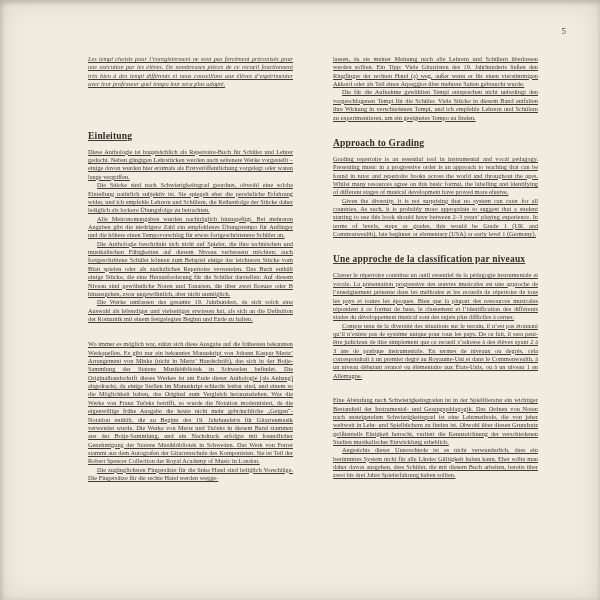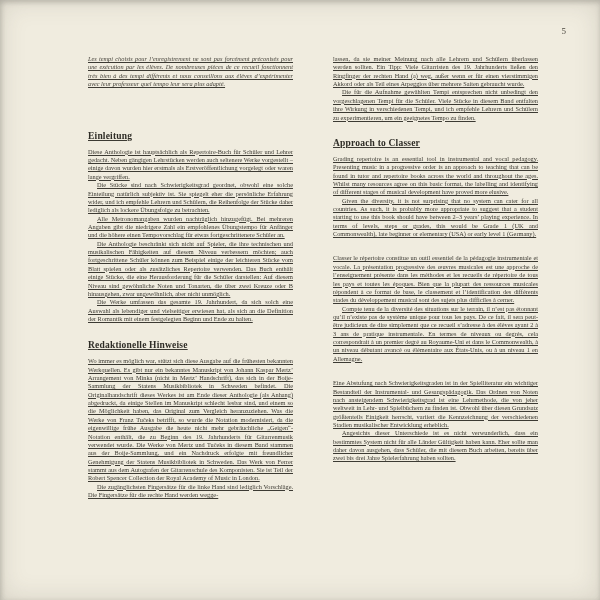--- a/index.html
+++ b/index.html
@@ -63,40 +63,40 @@
       <div class="section">
         <h2 class="h">Einleitung</h2>
         <p class="para">Diese Anthologie ist hauptsächlich als Repertoire-Buch für Schüler und Lehrer gedacht. Neben gängigen Lehrstücken werden auch seltenere Werke vorgestellt – einige davon wurden hier erstmals als Erstveröffentlichung vorgelegt oder waren lange vergriffen.</p>
         <p class="para">Die Stücke sind nach Schwierigkeitsgrad geordnet, obwohl eine solche Einteilung natürlich subjektiv ist. Sie spiegelt eher die persönliche Erfahrung wider, und ich empfehle Lehrern und Schülern, die Reihenfolge der Stücke daher lediglich als lockere Übungsfolge zu betrachten.</p>
         <p class="para">Alle Metronomangaben wurden nachträglich hinzugefügt. Bei mehreren Angaben gibt die niedrigere Zahl ein empfohlenes Übungstempo für Anfänger und die höhere einen Tempovorschlag für etwas fortgeschrittenere Schüler an.</p>
         <p class="para">Die Anthologie beschränkt sich nicht auf Spieler, die ihre technischen und musikalischen Fähigkeiten auf diesem Niveau verbessern möchten; auch fortgeschrittene Schüler können zum Beispiel einige der leichteren Stücke vom Blatt spielen oder als zusätzliches Repertoire verwenden. Das Buch enthält einige Stücke, die eine Herausforderung für die Schüler darstellen: Auf diesem Niveau sind gewöhnliche Noten und Tonarten, die über zwei Kreuze oder B hinausgehen, zwar ungewöhnlich, aber nicht unmöglich.</p>
         <p class="para">Die Werke umfassen das gesamte 19. Jahrhundert, da sich solch eine Auswahl als lebendiger und vielseitiger erwiesen hat, als sich an die Definition der Romantik mit einem festgelegten Beginn und Ende zu halten.</p>
       </div>
 
       <div class="section">
-        <h2 class="h">Redaktionelle Hinweise</h2>
         <p class="para">Wo immer es möglich war, stützt sich diese Ausgabe auf die frühesten bekannten Werkquellen. Es gibt nur ein bekanntes Manuskript von Johann Kaspar Mertz’ Arrangement von Minka (nicht in Mertz’ Handschrift), das sich in der Boije-Sammlung der Statens Musikbibliotek in Schweden befindet. Die Originalhandschrift dieses Werkes ist am Ende dieser Anthologie (als Anhang) abgedruckt, da einige Stellen im Manuskript schlecht lesbar sind, und einem so die Möglichkeit haben, das Original zum Vergleich heranzuziehen. Was die Werke von Franz Tučeks betrifft, so wurde die Notation modernisiert, da die eigenwillige frühe Ausgabe die heute nicht mehr gebräuchliche „Geigen“-Notation enthält, die zu Beginn des 19. Jahrhunderts für Gitarrenmusik verwendet wurde. Die Werke von Mertz und Tučeks in diesem Band stammen aus der Boije-Sammlung, und ein Nachdruck erfolgte mit freundlicher Genehmigung der Statens Musikbibliotek in Schweden. Das Werk von Ferrer stammt aus dem Autografen der Gitarrenschule des Komponisten. Sie ist Teil der Robert Spencer Collection der Royal Academy of Music in London.</p>
         <p class="para">Die zugänglichsten Fingersätze für die linke Hand sind lediglich Vorschläge. Die Fingersätze für die rechte Hand werden wegge-</p>
       </div>
     </div>
 
     <div class="col">
       <div class="lead">
         <p class="para">lassen, da sie meiner Meinung nach alle Lehrern und Schülern überlassen werden sollten. Ein Tipp: Viele Gitarristen des 19. Jahrhunderts ließen den Ringfinger der rechten Hand (a) weg, außer wenn er für einen vierstimmigen Akkord oder als Teil eines Arpeggios über mehrere Saiten gebraucht wurde.</p>
         <p class="para">Die für die Aufnahme gewählten Tempi entsprechen nicht unbedingt den vorgeschlagenen Tempi für die Schüler. Viele Stücke in diesem Band entfalten ihre Wirkung in verschiedenen Tempi, und ich empfehle Lehrern und Schülern zu experimentieren, um ein geeignetes Tempo zu finden.</p>
       </div>
 
       <div class="rc-sections">
         <div class="section">
-          <h2 class="h">Approach to Classer</h2>
+          <h2 class="h">Approach to Grading</h2>
           <p class="para">Grading repertoire is an essential tool in instrumental and vocal pedagogy. Presenting music in a progressive order is an approach to teaching that can be found in tutor and repertoire books across the world and throughout the ages. Whilst many resources agree on this basic format, the labelling and identifying of different stages of musical development have proved more elusive.</p>
           <p class="para">Given the diversity, it is not surprising that no system can cater for all countries. As such, it is probably more appropriate to suggest that a student starting to use this book should have between 2–3 years’ playing experience. In terms of levels, steps or grades, this would be Grade 1 (UK and Commonwealth), late beginner or elementary (USA) or early level 1 (Germany).</p>
         </div>
 
         <div class="section">
+          <h2 class="h">Une approche de la classification par niveaux</h2>
           <p class="para">Classer le répertoire constitue un outil essentiel de la pédagogie instrumentale et vocale. La présentation progressive des œuvres musicales est une approche de l’enseignement présente dans les méthodes et les recueils de répertoire de tous les pays et toutes les époques. Bien que la plupart des ressources musicales répondent à ce format de base, le classement et l’identification des différents stades du développement musical sont des sujets plus difficiles à cerner.</p>
           <p class="para">Compte tenu de la diversité des situations sur le terrain, il n’est pas étonnant qu’il n’existe pas de système unique pour tous les pays. De ce fait, il sera peut-être judicieux de dire simplement que ce recueil s’adresse à des élèves ayant 2 à 3 ans de pratique instrumentale. En termes de niveaux ou degrés, cela correspondrait à un premier degré au Royaume-Uni et dans le Commonwealth, à un niveau débutant avancé ou élémentaire aux États-Unis, ou à un niveau 1 en Allemagne.</p>
         </div>
 
         <div class="section">
           <p class="para">Eine Abstufung nach Schwierigkeitsgraden ist in der Spielliteratur ein wichtiger Bestandteil der Instrumental- und Gesangspädagogik. Das Ordnen von Noten nach ansteigendem Schwierigkeitsgrad ist eine Lehrmethode, die von jeher weltweit in Lehr- und Spielbüchern zu finden ist. Obwohl über diesen Grundsatz größtenteils Einigkeit herrscht, variiert die Kennzeichnung der verschiedenen Stadien musikalischer Entwicklung erheblich.</p>
           <p class="para">Angesichts dieser Unterschiede ist es nicht verwunderlich, dass ein bestimmtes System nicht für alle Länder Gültigkeit haben kann. Eher sollte man daher davon ausgehen, dass Schüler, die mit diesem Buch arbeiten, bereits über zwei bis drei Jahre Spielerfahrung haben sollten.</p>
         </div>
       </div>
     </div>

